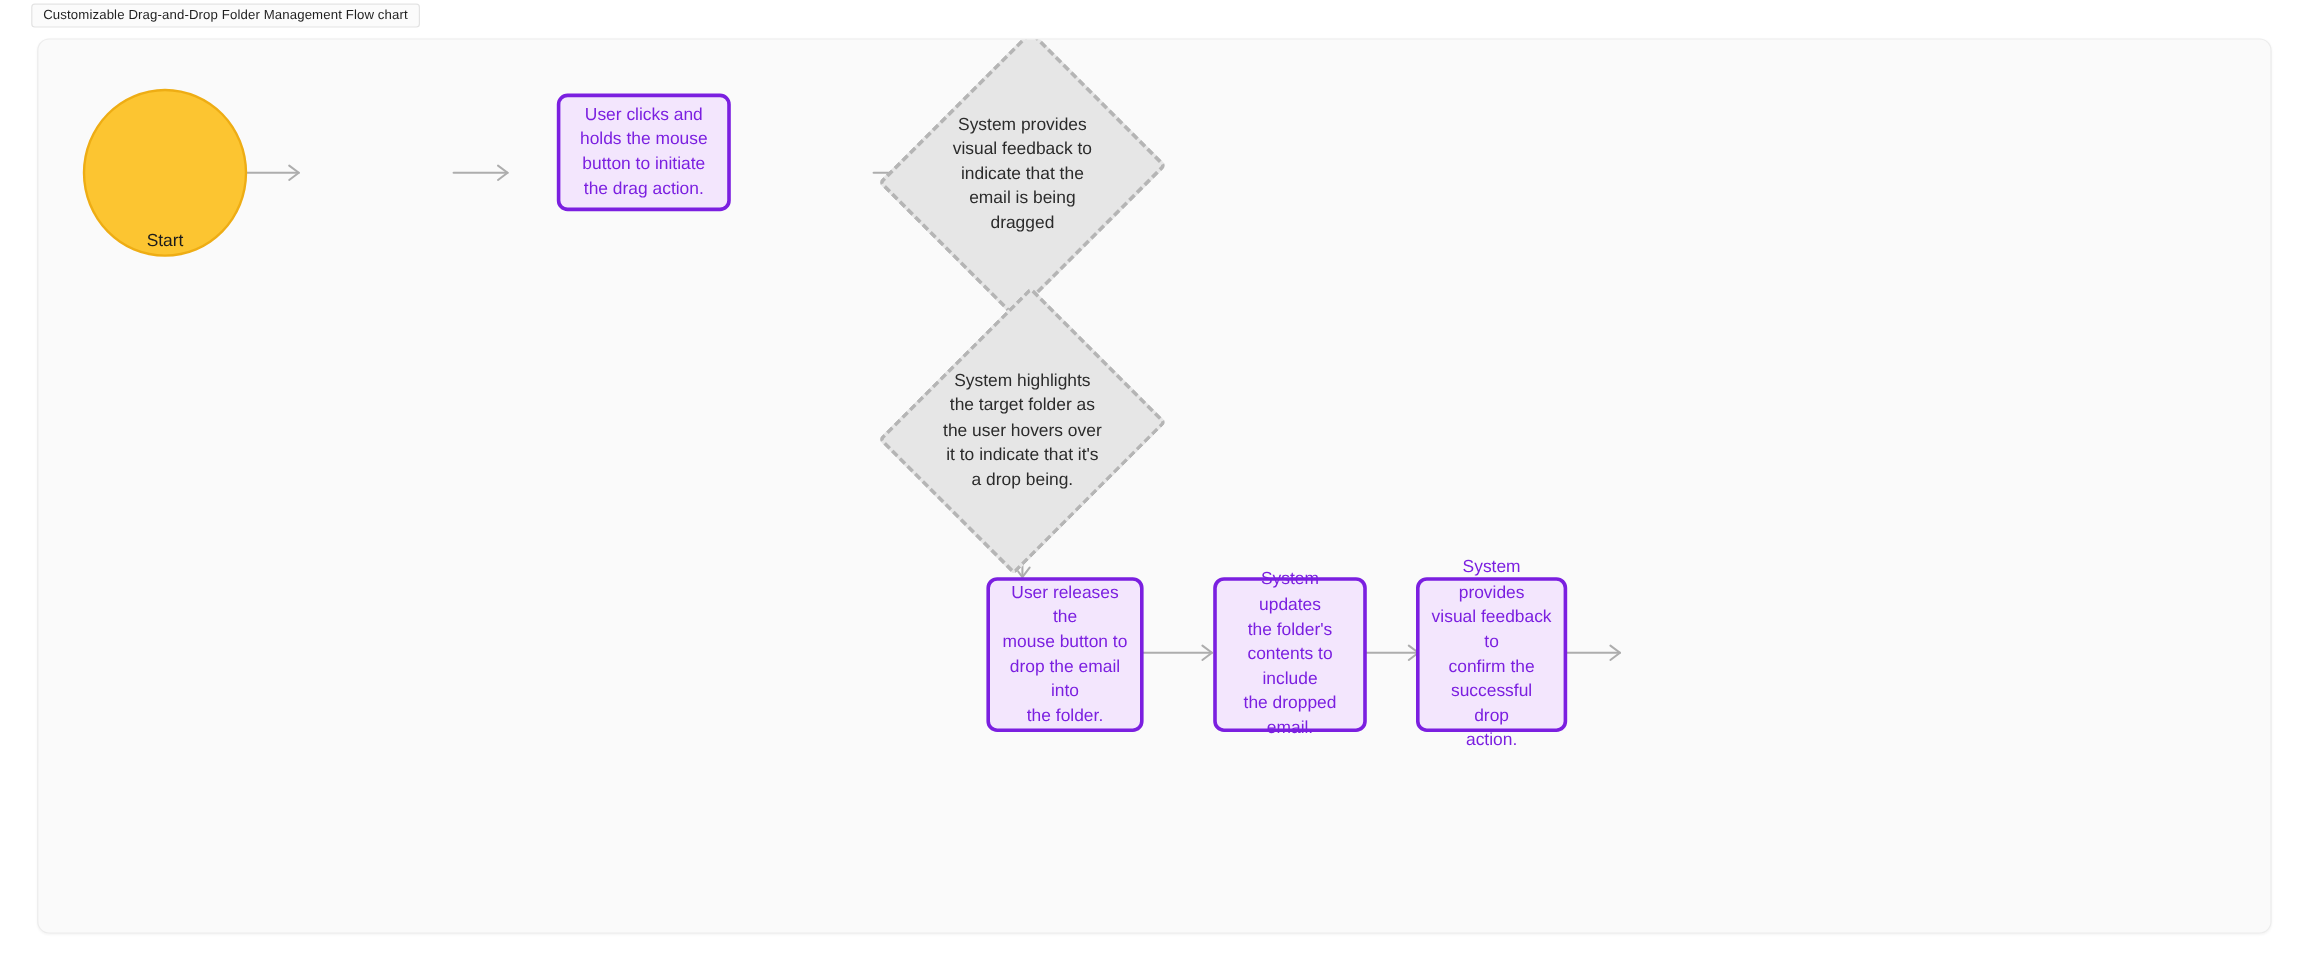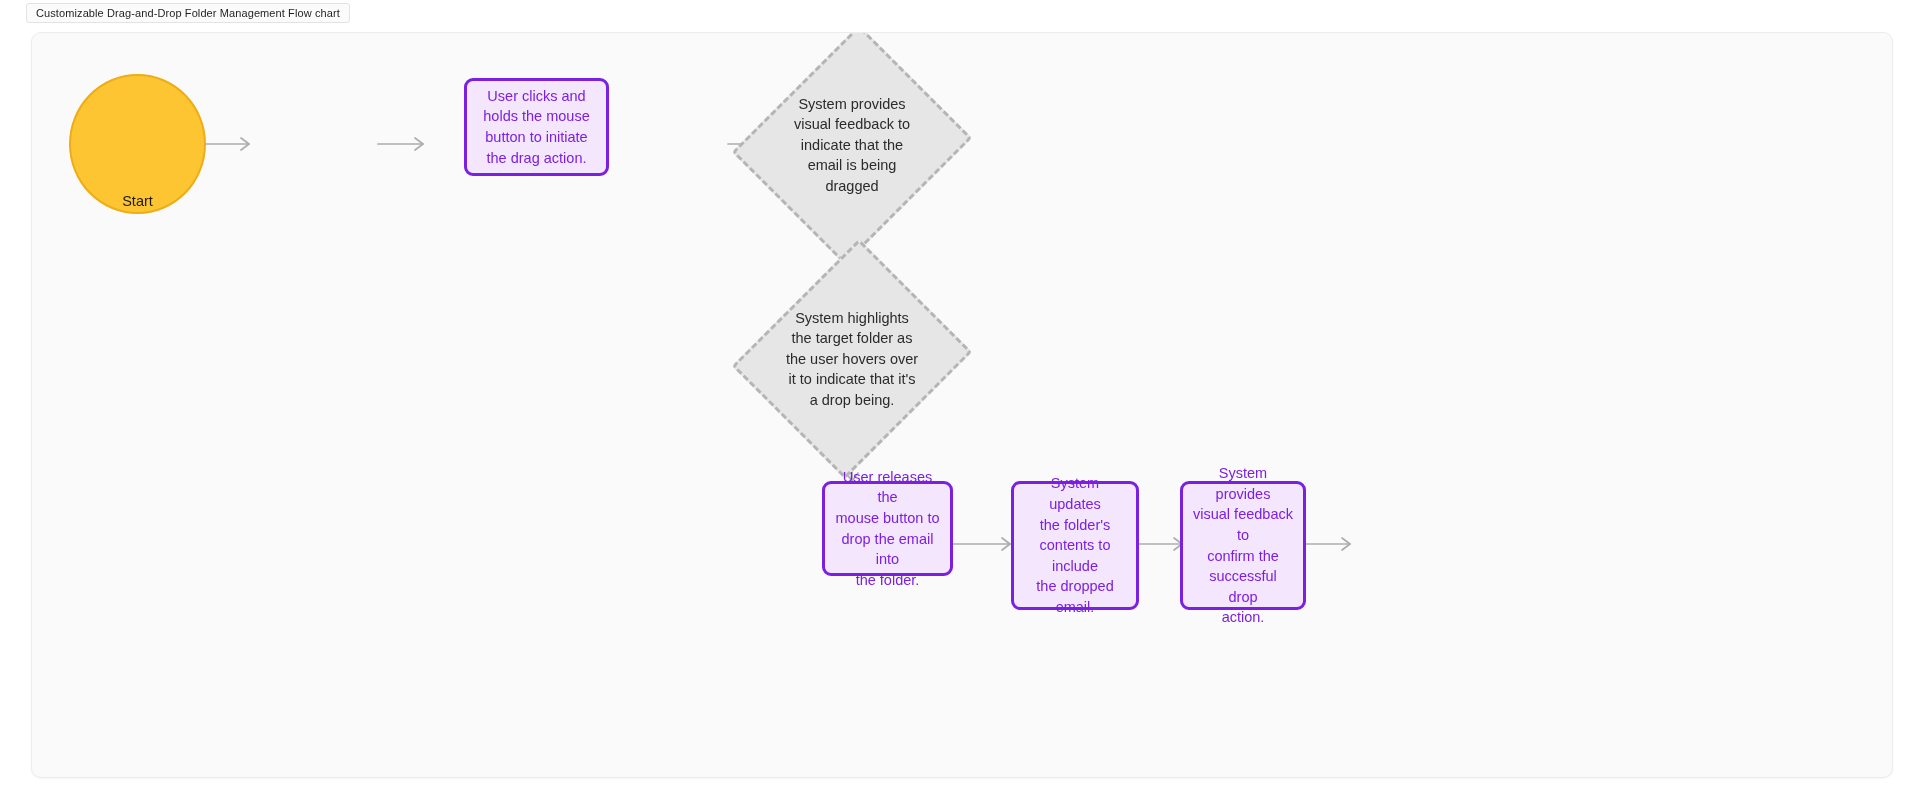--- a/index.html
+++ b/index.html
@@ -190,21 +190,21 @@
 
       <div class="node n-dec" style="left:740px; top:236px; width:160px; height:180px;">
         <span class="diamond"></span>
         <span class="lbl">System highlights
 the target folder as
 the user hovers over
 it to indicate that it's
 a drop being.</span>
       </div>
 
-      <div class="node n-proc-b" style="left:790px; top:448px; width:131px; height:95px;">
+      <div class="node n-proc-b" style="left:790px; top:448px; width:131px; height:129px;">
         <span class="lbl">User releases the
 mouse button to
 drop the email into
 the folder.</span>
       </div>
 
       <div class="node n-proc-b" style="left:979px; top:448px; width:128px; height:129px;">
         <span class="lbl">System updates
 the folder's
 contents to include

